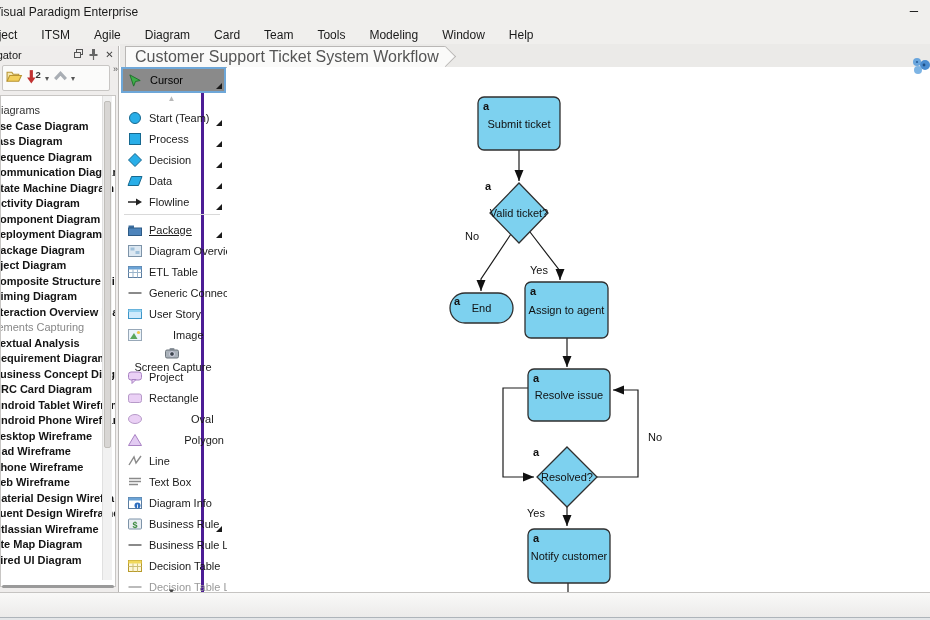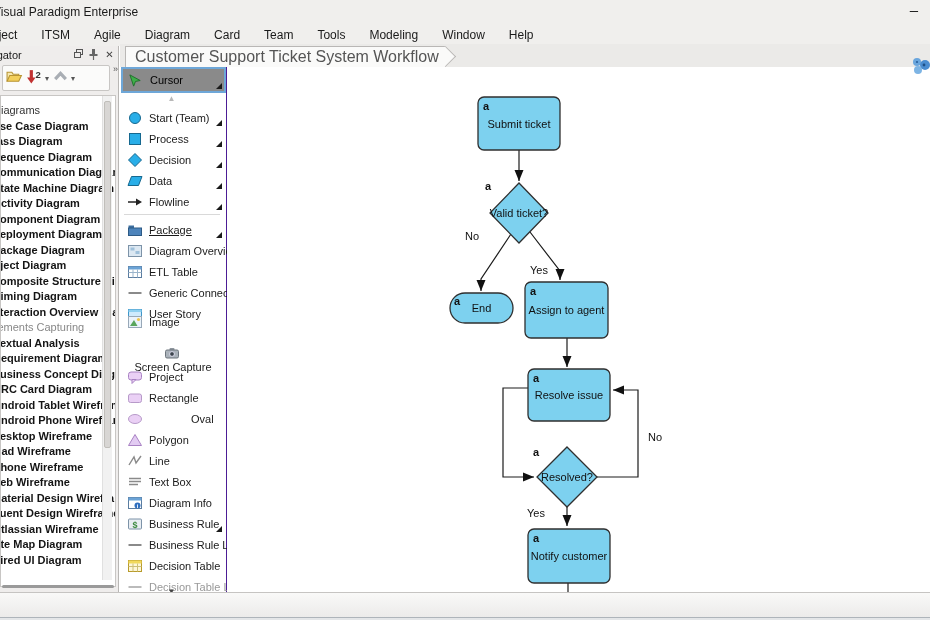--- a/index.html
+++ b/index.html
@@ -31,21 +31,21 @@
   .nav-vthumb{margin:5px 1px 0 1px;height:345px;background:#d8d6d4;border:1px solid #c0beba;border-radius:2px;}
   .nav-hthumb{position:absolute;left:2px;top:539px;width:112px;height:3px;background:#9a9a9a;border-radius:2px;}
   
   .tabbar{position:absolute;left:120px;top:44px;width:810px;height:23px;background:#ebeae8;}
   .tab{position:absolute;left:5px;top:2px;height:20px;background:#fafaf9;border:1px solid #b9b7b5;border-right:none;padding:0 6px 0 9px;font-size:16px;color:#555;line-height:20px;white-space:nowrap;}
   .tab::after{content:"";position:absolute;right:-8px;top:2.4px;width:14px;height:14px;background:#fafaf9;
               border-top:1px solid #b9b7b5;border-right:1px solid #b9b7b5;transform:rotate(45deg);}
   .tab span{position:relative;z-index:2;}
   .collab-icon{position:absolute;left:909px;top:56px;z-index:5;}
   
-  .palette{position:absolute;left:120px;top:67px;width:107px;height:525px;background:#fff;border-right:1px solid #4c1d95;box-sizing:border-box;}
+  .palette{position:absolute;left:120px;top:67px;width:84px;height:525px;background:#fff;border-right:3px solid #4c1d95;box-sizing:border-box;}
   .cursor-item{position:absolute;left:1px;top:0;width:101px;height:22px;background:#8a8a8a;border:2px solid #6ea7d8;display:flex;align-items:center;}
   .pal-item{position:absolute;left:2px;width:102px;height:21px;display:flex;align-items:center;font-size:11px;color:#1a1a1a;white-space:nowrap;}
   .pal-item.disabled{color:#999;}
   .pal-ico{width:17px;margin:0 6px 0 4px;display:flex;justify-content:center;flex:none;}
   .wedge{position:absolute;right:2px;bottom:2px;width:0;height:0;border-left:6px solid transparent;border-bottom:6px solid #1a1a1a;}
   .pal-sep{position:absolute;left:4px;width:96px;height:1px;background:#d9d9d9;}
   .pal-scroll{position:absolute;left:0;width:103px;text-align:center;font-size:8px;}
   
   .canvas{position:absolute;left:227px;top:67px;width:703px;height:525px;background:#fff;}
   
@@ -267,21 +267,21 @@
       </div>
       <div class="pal-item" style="top: 236px;">
         <span class="pal-ico">
           <svg width="16" height="16" viewBox="0 0 16 16">
             <rect x="1.5" y="3.5" width="13" height="9" fill="#cfeafc" stroke="#3e96c8"></rect>
             <rect x="1.5" y="3.5" width="13" height="2.5" fill="#8fd0f0"></rect>
           </svg>
         </span>
         <span>User Story</span>
       </div>
-      <div class="pal-item" style="top: 244px;">
+      <div class="pal-item" style="top: 257px; gap: 24px;">
         <span class="pal-ico">
           <svg width="16" height="16" viewBox="0 0 16 16">
             <rect x="1.5" y="2.5" width="13" height="11" fill="#eaf3fb" stroke="#98a8b8"></rect>
             <polygon points="3,12 7,6 10.5,12" fill="#58a55c"></polygon>
             <circle cx="11.5" cy="5.5" r="1.6" fill="#f0c64a"></circle>
           </svg>
         </span>
         <span>Image</span>
       </div>
       <div class="pal-item" style="top: 278px; flex-direction: column;">
@@ -312,21 +312,21 @@
         <span>Rectangle</span>
       </div>
       <div class="pal-item" style="top: 341px; gap: 42px;">
         <span class="pal-ico">
           <svg width="16" height="16" viewBox="0 0 16 16">
             <ellipse cx="8" cy="8" rx="6.5" ry="4.5" fill="#ead0f5" stroke="#b79ac9"></ellipse>
           </svg>
         </span>
         <span>Oval</span>
       </div>
-      <div class="pal-item" style="top: 362px;">
+      <div class="pal-item" style="top: 362px; justify-content: space-between;">
         <span class="pal-ico">
           <svg width="16" height="16" viewBox="0 0 16 16">
             <polygon points="8,2.5 14.5,13.5 1.5,13.5" fill="#e2cbf2" stroke="#a982c4"></polygon>
           </svg>
         </span>
         <span>Polygon</span>
       </div>
       <div class="pal-item" style="top: 383px;">
         <span class="pal-ico">
           <svg width="16" height="16" viewBox="0 0 16 16">

